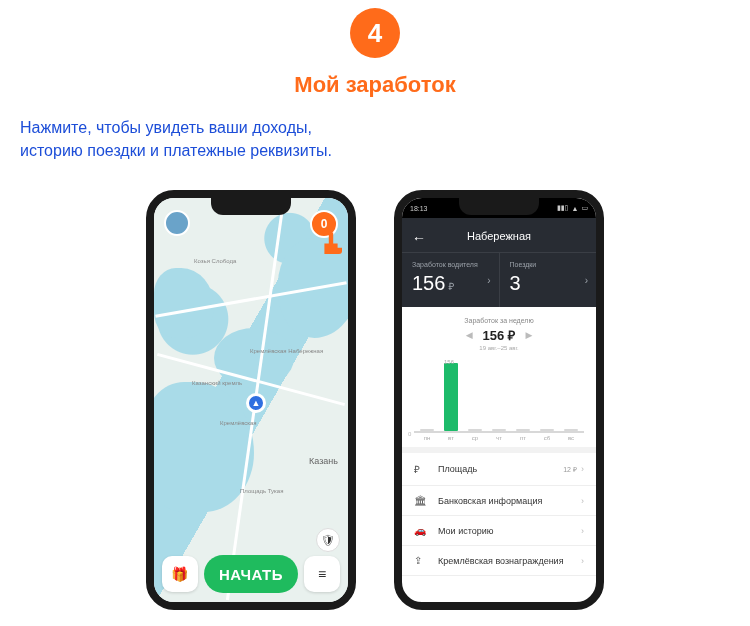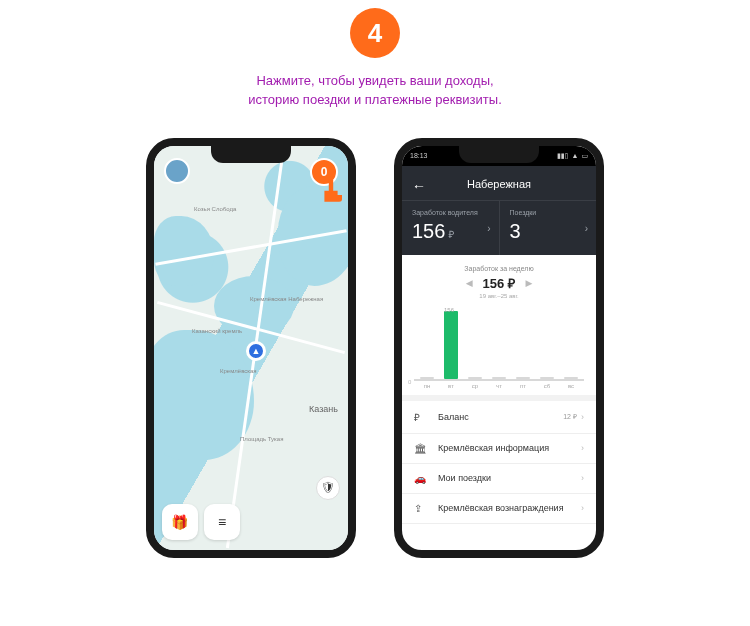--- a/index.html
+++ b/index.html
@@ -22,23 +22,22 @@
     margin: 8px auto 14px;
   }
   .heading {
     text-align: center;
     color: #ff6b1a;
     font-size: 22px;
     font-weight: 700;
     margin-bottom: 18px;
   }
   .desc {
-    text-align: center;
-    color: #a21caf;
-    font-size: 13px;
+    color: #1d4ed8;
+    font-size: 16px;
     line-height: 1.45;
     font-weight: 300;
     margin-bottom: 28px;
   }
   .phones {
     display: flex;
     justify-content: center;
     gap: 38px;
   }
   .phone {
@@ -180,20 +179,21 @@
   }
   .list-item .li-icon { width:16px; font-size:10px; color:#555; margin-right:8px; }
   .list-item .li-right { margin-left:auto; font-size:7px; color:#999; display:flex; align-items:center; gap:4px; }
   .list-item .chev2 { color:#bbb; font-size:9px; }
 </style>
 </head>
 <body>
 
 <div class="container">
   <div class="step-badge">4</div>
+  <h2 class="heading">Мой заработок</h2>
   <p class="desc">
     <span>Нажмите, чтобы увидеть ваши доходы,</span><br>
     <span>историю поездки и платежные реквизиты.</span>
   </p>
 
   <div class="phones">
 
     <div class="phone">
       <div class="notch"></div>
       <div class="map-surface">
@@ -213,20 +213,21 @@
       </div>
       <div class="avatar"></div>
       <div class="earn-btn">0</div>
       <div class="hand-pointer"></div>
       <div class="loc-pin"></div>
       <div class="shield-btn">🛡</div>
       <div class="bottom-bar">
         <div class="gift-btn">
           <span>🎁</span>
         </div>
+        <div class="start-btn">НАЧАТЬ</div>
         <div class="menu-btn">
           <span>≡</span>
         </div>
       </div>
     </div>
 
     <div class="phone dark">
       <div class="notch"></div>
       <div class="status-bar">
         <span>18:13</span>
@@ -303,36 +304,36 @@
           <span>чт</span>
           <span>пт</span>
           <span>сб</span>
           <span>вс</span>
         </div>
       </div>
 
       <div class="list">
         <div class="list-item">
           <span class="li-icon">₽</span>
-          <span>Баланс</span>
+          <span>Площадь</span>
           <span class="li-right">
             <span>12 ₽</span>
             <span class="chev2">›</span>
           </span>
         </div>
         <div class="list-item">
           <span class="li-icon">🏛</span>
-          <span>Кремлёвская информация</span>
+          <span>Банковская информация</span>
           <span class="li-right">
               <span class="chev2">›</span>
             </span>
         </div>
         <div class="list-item">
           <span class="li-icon">🚗</span>
-          <span>Мои поездки</span>
+          <span>Мои историю</span>
           <span class="li-right">
               <span class="chev2">›</span>
             </span>
         </div>
         <div class="list-item">
           <span class="li-icon">⇪</span>
           <span>Кремлёвская вознаграждения</span>
           <span class="li-right">
               <span class="chev2">›</span>
             </span>

